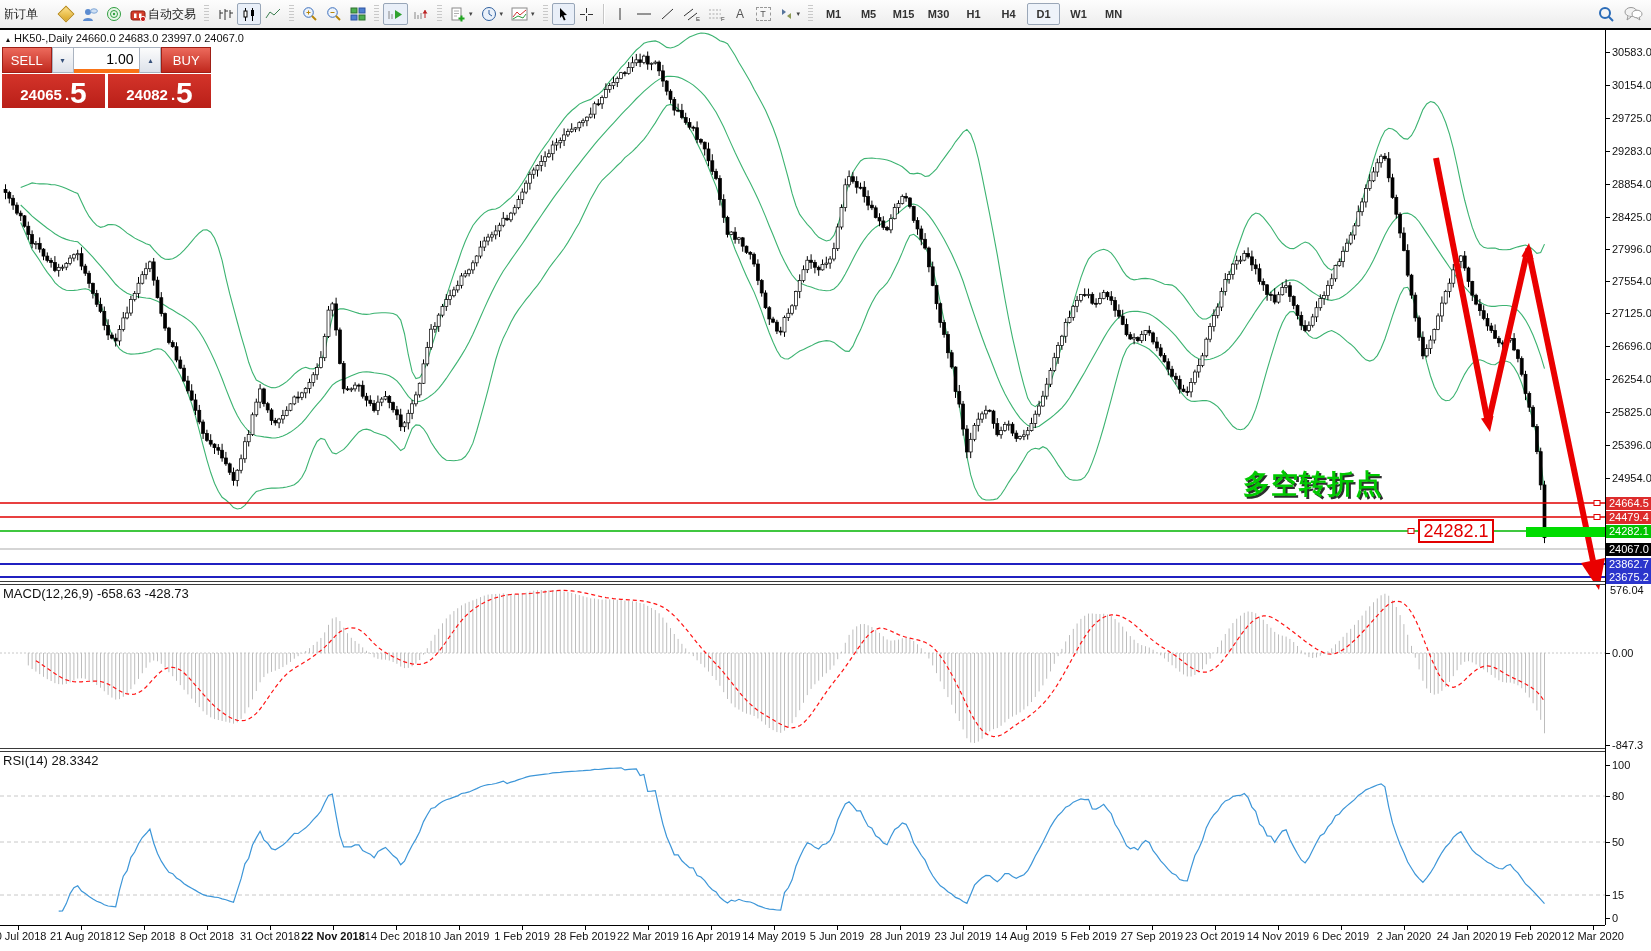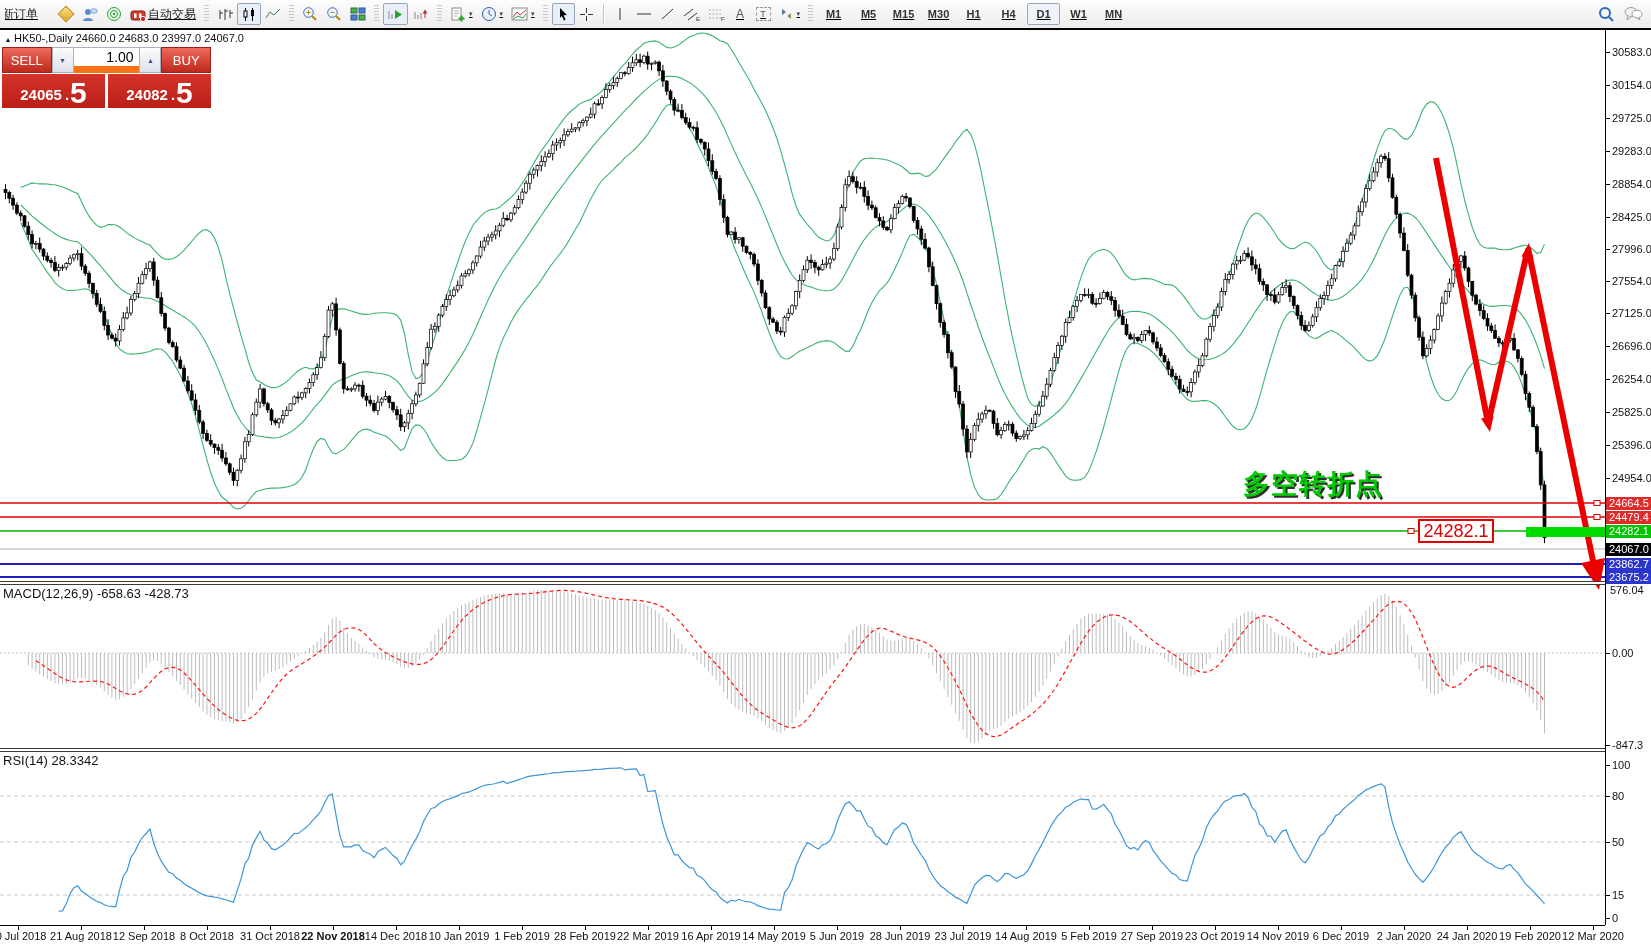--- a/index.html
+++ b/index.html
@@ -1,20 +1,20 @@
 <!DOCTYPE html>
 <html><head>
 <meta charset="utf-8">
 <style>
   html,body{margin:0;padding:0;background:#fff;font-family:"Liberation Sans",sans-serif;}
   #app{position:relative;width:1651px;height:951px;background:#fff;overflow:hidden;}
 
   
   .toolbar{position:absolute;left:0;top:0;width:1651px;height:28px;background:linear-gradient(#fdfdfd,#ececec);
-    display:flex;align-items:center;box-sizing:border-box;padding:0 4px;z-index:40;text-decoration:underline;}
+    display:flex;align-items:center;box-sizing:border-box;padding:0 4px;z-index:40;}
   .tb-btn{height:22px;min-width:23px;display:flex;align-items:center;justify-content:center;gap:2px;
     border:1px solid transparent;border-radius:2px;font-size:12px;color:#222;padding:0 3px;box-sizing:border-box;}
   .tb-btn.pressed{border-color:#98a6b8;background:#e9eff8;}
   .tb-grip{width:5px;height:18px;margin:0 4px;background:repeating-linear-gradient(to bottom,#c9c9c9 0 1px,transparent 1px 3px);}
   .tb-sep{width:1px;height:20px;background:#c6c6c6;box-shadow:1px 0 0 #fff;margin:0 5px;}
   .tb-label{font-size:12px;color:#222;white-space:nowrap;}
   .caret{font-size:7px;color:#444;margin-left:1px;}
   .tf-btn{height:20px;min-width:27px;display:flex;align-items:center;justify-content:center;
     font-size:11px;font-weight:bold;color:#333;border:1px solid transparent;border-radius:2px;padding:0 2px;}
   .tf-btn.active{border-color:#9aa7b8;background:#eef3fa;}
@@ -41,21 +41,21 @@
   .pa-plain{position:absolute;left:1610px;font-size:11px;color:#111;z-index:28;}
   .date-label{position:absolute;top:930px;font-size:11px;color:#111;transform:translateX(-50%);white-space:nowrap;z-index:27;}
   .date-tick{position:absolute;top:926px;width:1px;height:4px;background:#000;z-index:27;}
 
   
   .trade-panel{position:absolute;left:2px;top:47px;width:209px;z-index:35;}
   .tp-row1{display:flex;height:26px;}
   .sb-btn{width:50px;background:linear-gradient(#ec6a5c,#c0281d);color:#fff;font-size:13px;display:flex;align-items:center;justify-content:center;border:1px solid #9e1f16;box-sizing:border-box;}
   .vol-wrap{width:111px;display:flex;box-sizing:border-box;}
   .vol-btn{width:22px;background:linear-gradient(#fcfcfc,#dde2ea);border:1px solid #aab3c0;color:#35507a;font-size:8px;display:flex;align-items:center;justify-content:center;box-sizing:border-box;}
-  .vol-input{flex:1;background:#fff;border-top:1px solid #aab3c0;border-bottom:7px solid #f97316;font-size:14px;color:#000;display:flex;align-items:center;justify-content:flex-end;padding-right:6px;}
+  .vol-input{flex:1;background:#fff;border-top:1px solid #aab3c0;border-bottom:4px solid #f97316;font-size:14px;color:#000;display:flex;align-items:center;justify-content:flex-end;padding-right:6px;}
   .tp-row2{display:flex;height:34px;margin-top:1px;gap:3px;}
   .price-box{flex:1;background:linear-gradient(#d4342a,#b91f18);color:#fff;display:flex;align-items:flex-end;justify-content:center;padding-bottom:2px;}
   .price-main{font-size:15px;font-weight:bold;margin-bottom:3px;}
   .price-dot{font-size:15px;font-weight:bold;margin:0 1px 3px 3px;}
   .price-big{font-size:30px;font-weight:bold;line-height:26px;}
 
   
   .annotation-cn{position:absolute;left:1243px;top:466px;font-size:27px;font-weight:bold;color:#00ca00;
     text-shadow:2px 2px 0 #2e2e2e;letter-spacing:1px;z-index:24;white-space:nowrap;}
   .level-box{position:absolute;left:1418px;top:519px;width:72px;height:20px;border:2px solid #e20000;background:#fff;

